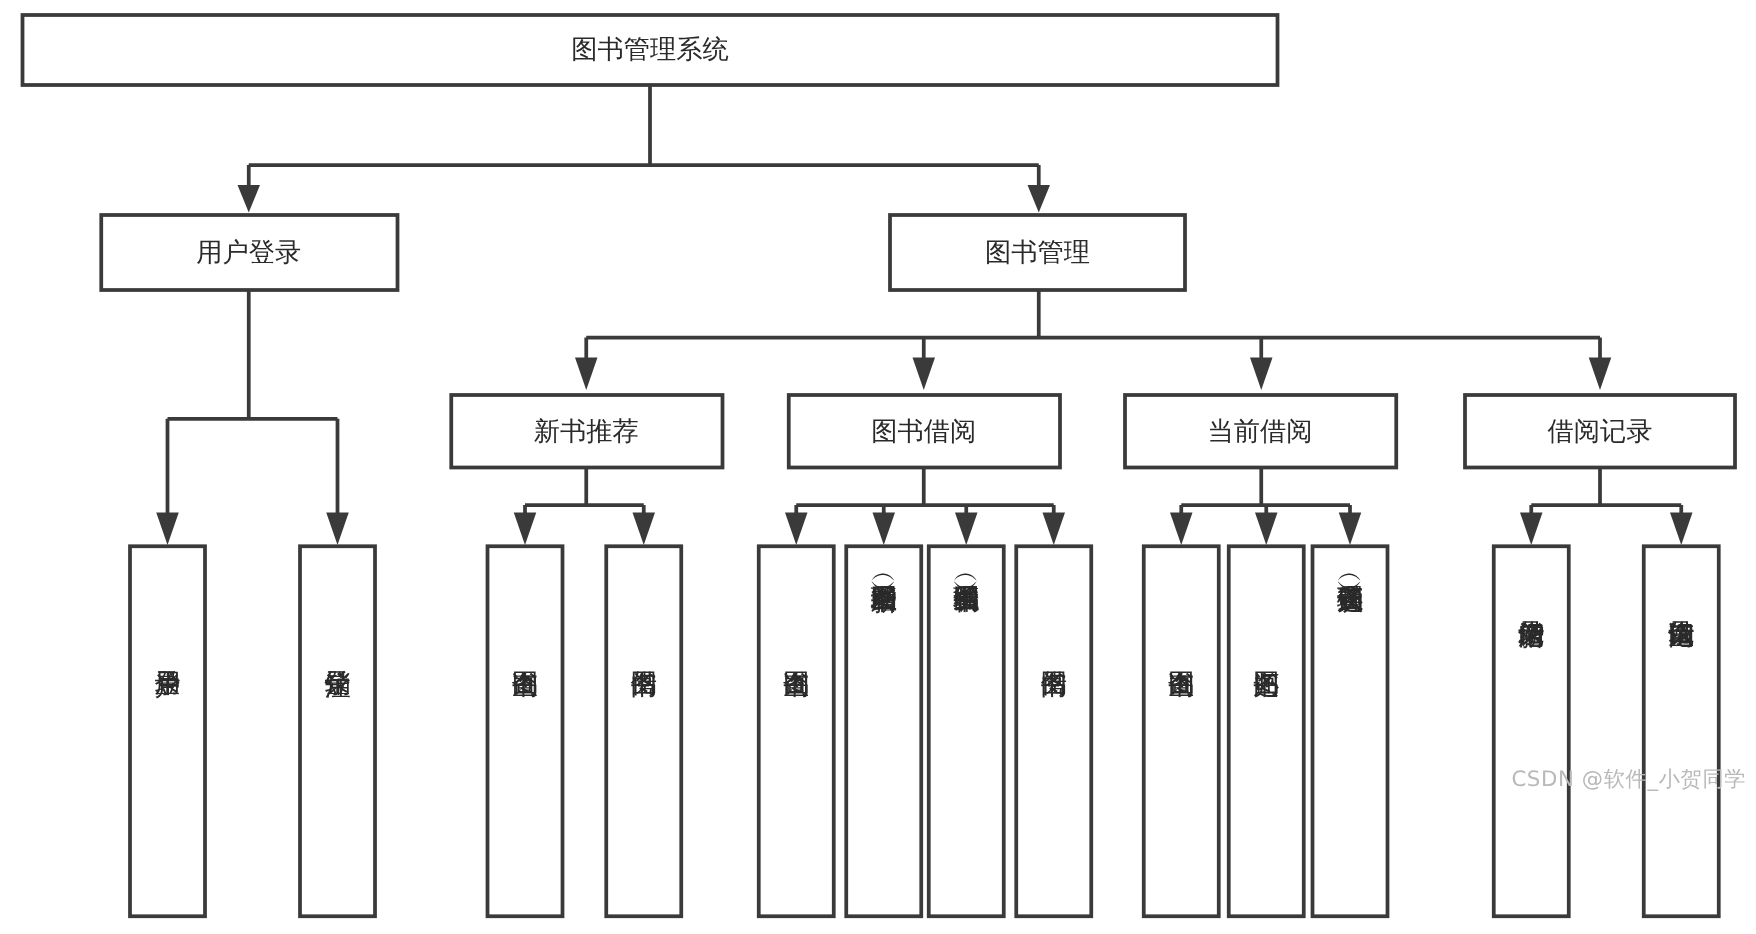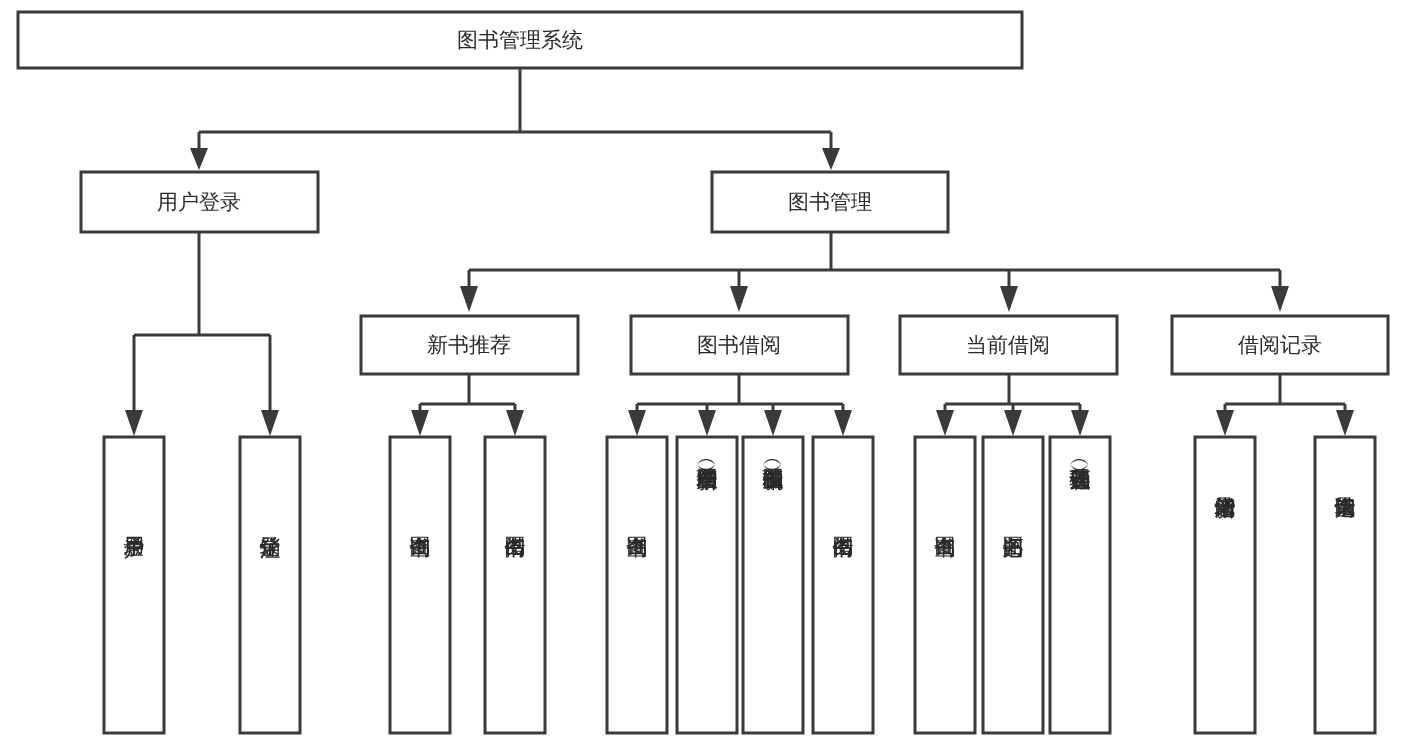--- a/index.html
+++ b/index.html
@@ -240,14 +240,15 @@
       <text class="node-label-vertical" x="1225" y="480" writing-mode="tb" glyph-orientation-vertical="0">新增借阅记录</text>
     </g>
 
     <g>
       <rect class="node-box" x="1315" y="437" width="60" height="296"></rect>
       <text class="node-label-vertical" x="1345" y="480" writing-mode="tb" glyph-orientation-vertical="0">查询借阅记录</text>
     </g>
 
   </svg>
 
+  <div class="watermark-text">CSDN @软件_小贺同学</div>
 
 </div>
 
 </body></html>

